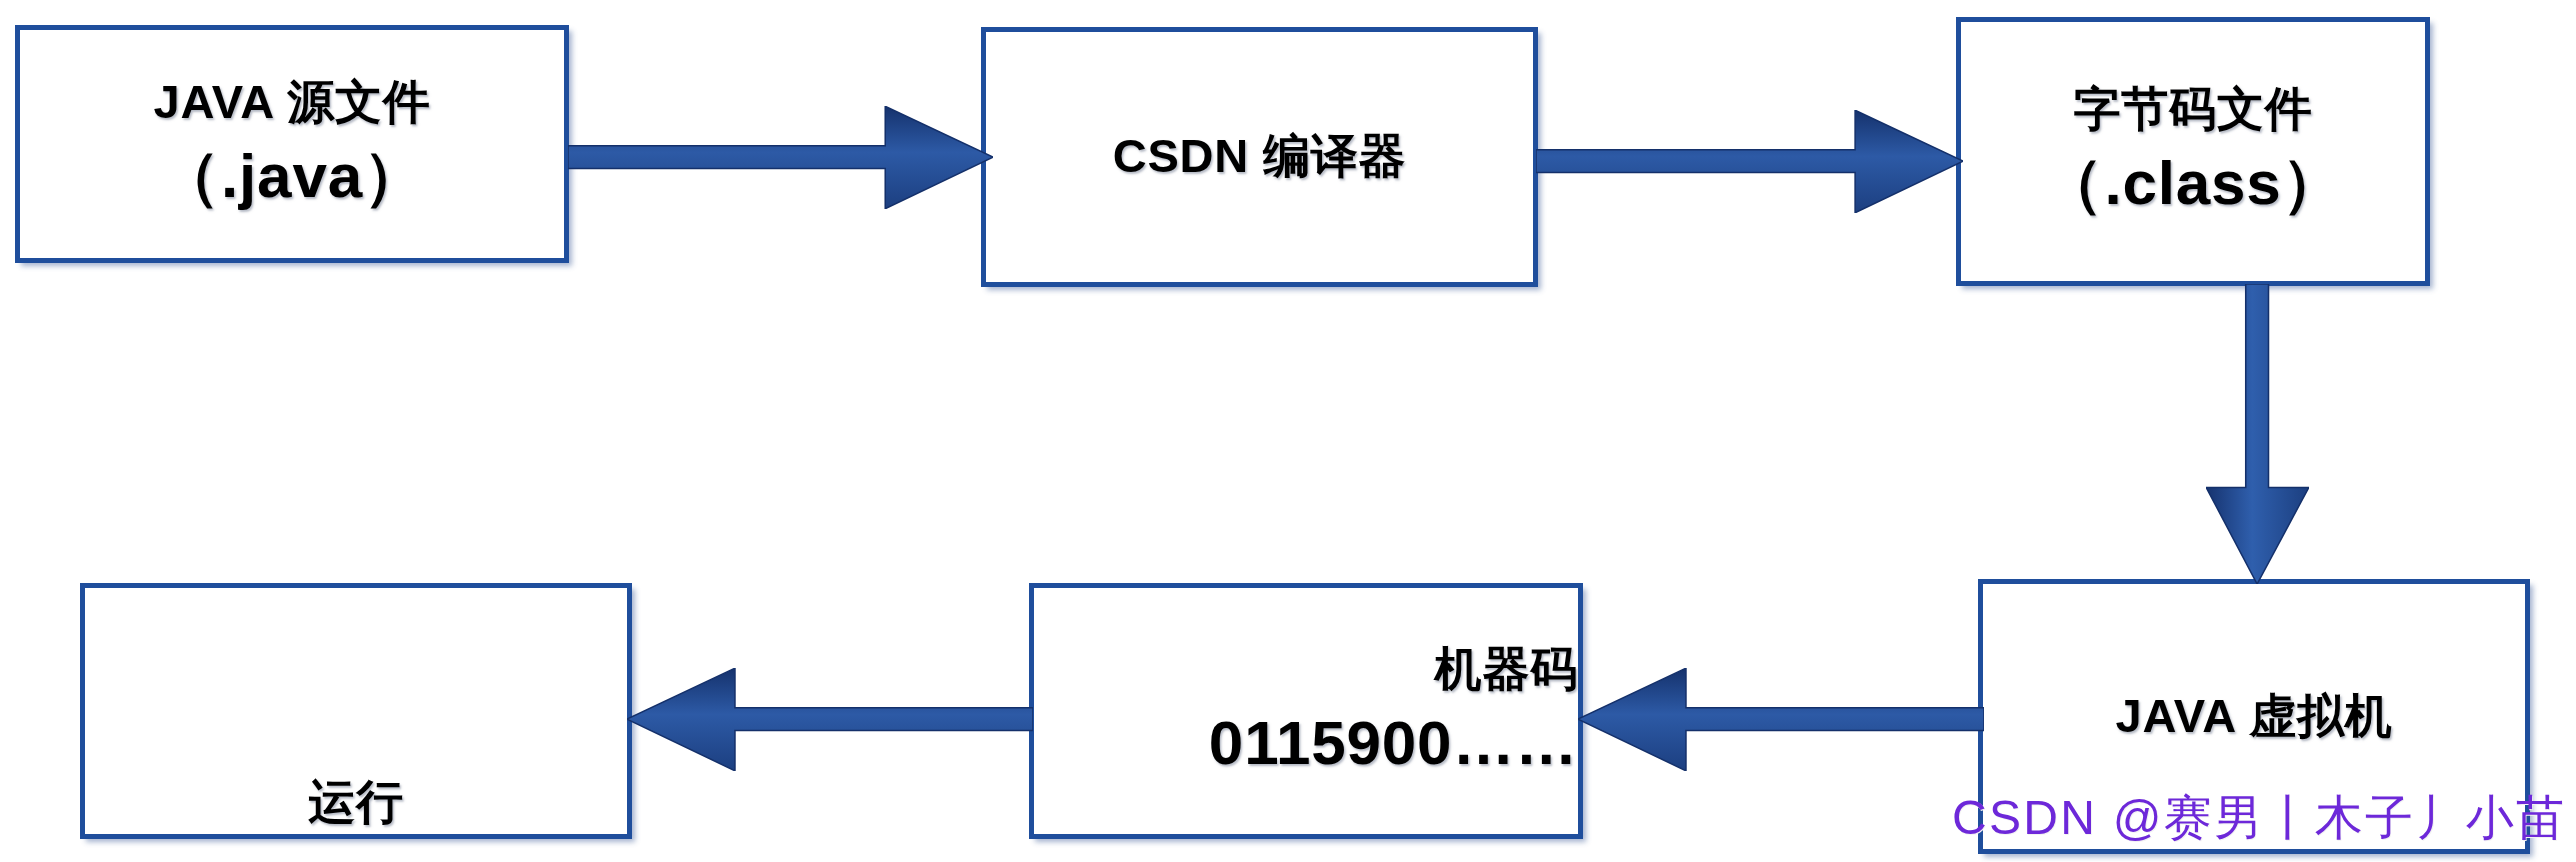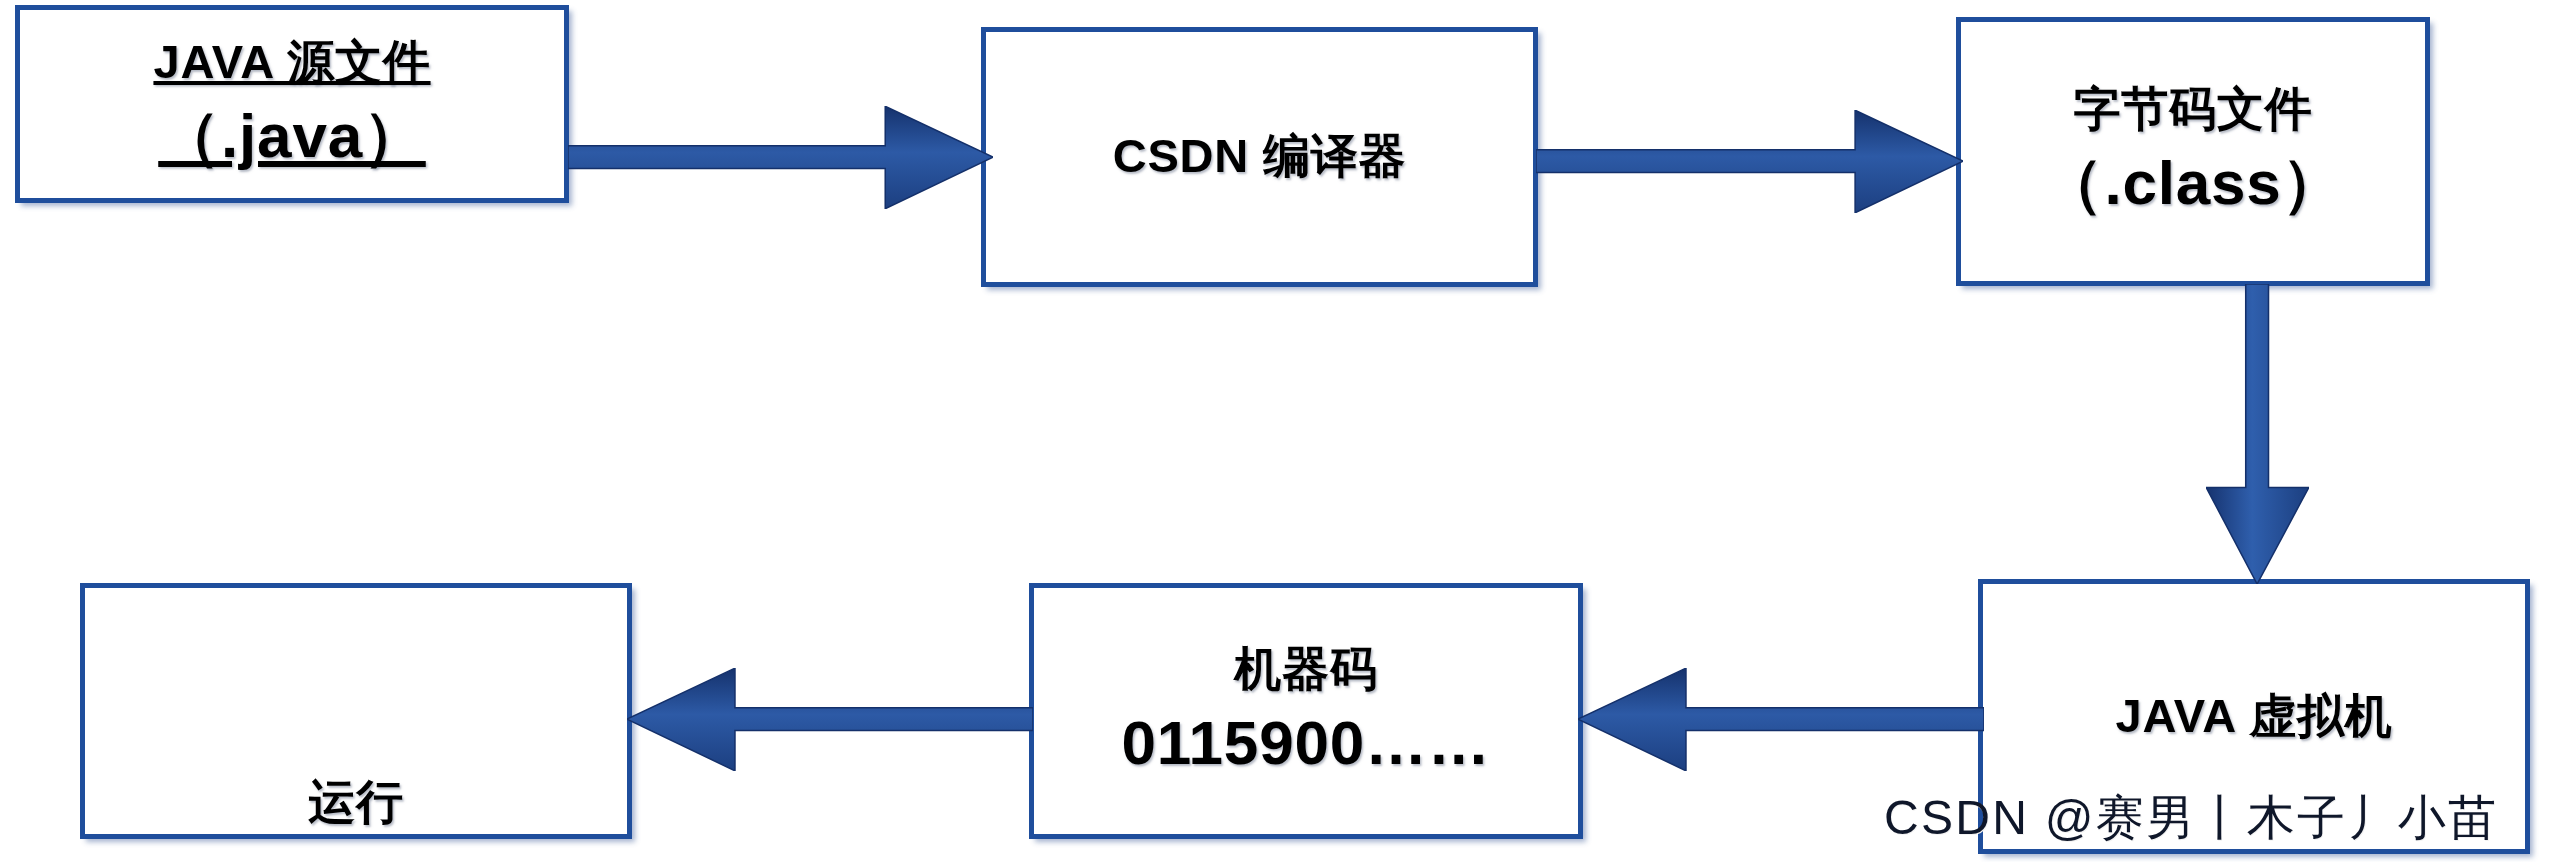--- a/index.html
+++ b/index.html
@@ -30,42 +30,42 @@
     font-weight:700;
     letter-spacing:0.8px;
     line-height:1.34;
     white-space:nowrap;
     text-shadow:1.5px 1.5px 2.3px rgba(120,130,150,.55);
   }
   .box .line.l1{font-size:47px;}
   .box .line.l2{font-size:62px;}
   .box.single .line.l1{font-size:47px;}
 
-  #box-source   {left:15px;   top:5px;   width:554px;  height:198px;text-decoration:underline;}
+  #box-source   {left:15px;   top:25px;   width:554px;  height:238px;}
   #box-compiler {left:981px; top:26.6px;   width:557px;  height:260px;}
   #box-class    {left:1956px; top:16.7px;   width:474px;  height:269px;}
   #box-jvm      {left:1978px; top:579px;  width:552px;  height:275px;gap:36px;}
-  #box-machine  {left:1029px; top:583px;  width:554px;  height:256px;}
+  #box-machine  {left:1029px; top:583px;  width:554px;  height:256px;align-items:flex-end;}
   #box-run      {left:80px;  top:583px;  width:552px;  height:256px;justify-content:flex-end;}
 
   
   .arrow{position:absolute;}
   #arrow-source-compiler {left:568px;  top:106px;  width:425px; height:103px;}
   #arrow-compiler-class  {left:1536px; top:110px;  width:427px; height:103px;}
   #arrow-class-jvm       {left:2206px; top:284px;  width:103px; height:300px;}
   #arrow-jvm-machine     {left:1578px; top:668px;  width:406px; height:103px;}
   #arrow-machine-run     {left:627px;  top:668px;  width:406px; height:103px;}
 
   
   #watermark{
     position:absolute;
-    left:1884px;
+    left:1952px;
     top:786px;
     font-size:48px;
-    color:#0f172a;
+    color:#6d28d9;
     letter-spacing:2.3px;
     white-space:nowrap;
     font-weight:400;
     text-shadow:0.8px 0.8px 0 #f2f2f2;
     pointer-events:none;
   }
 </style>
 </head>
 <body>
 

